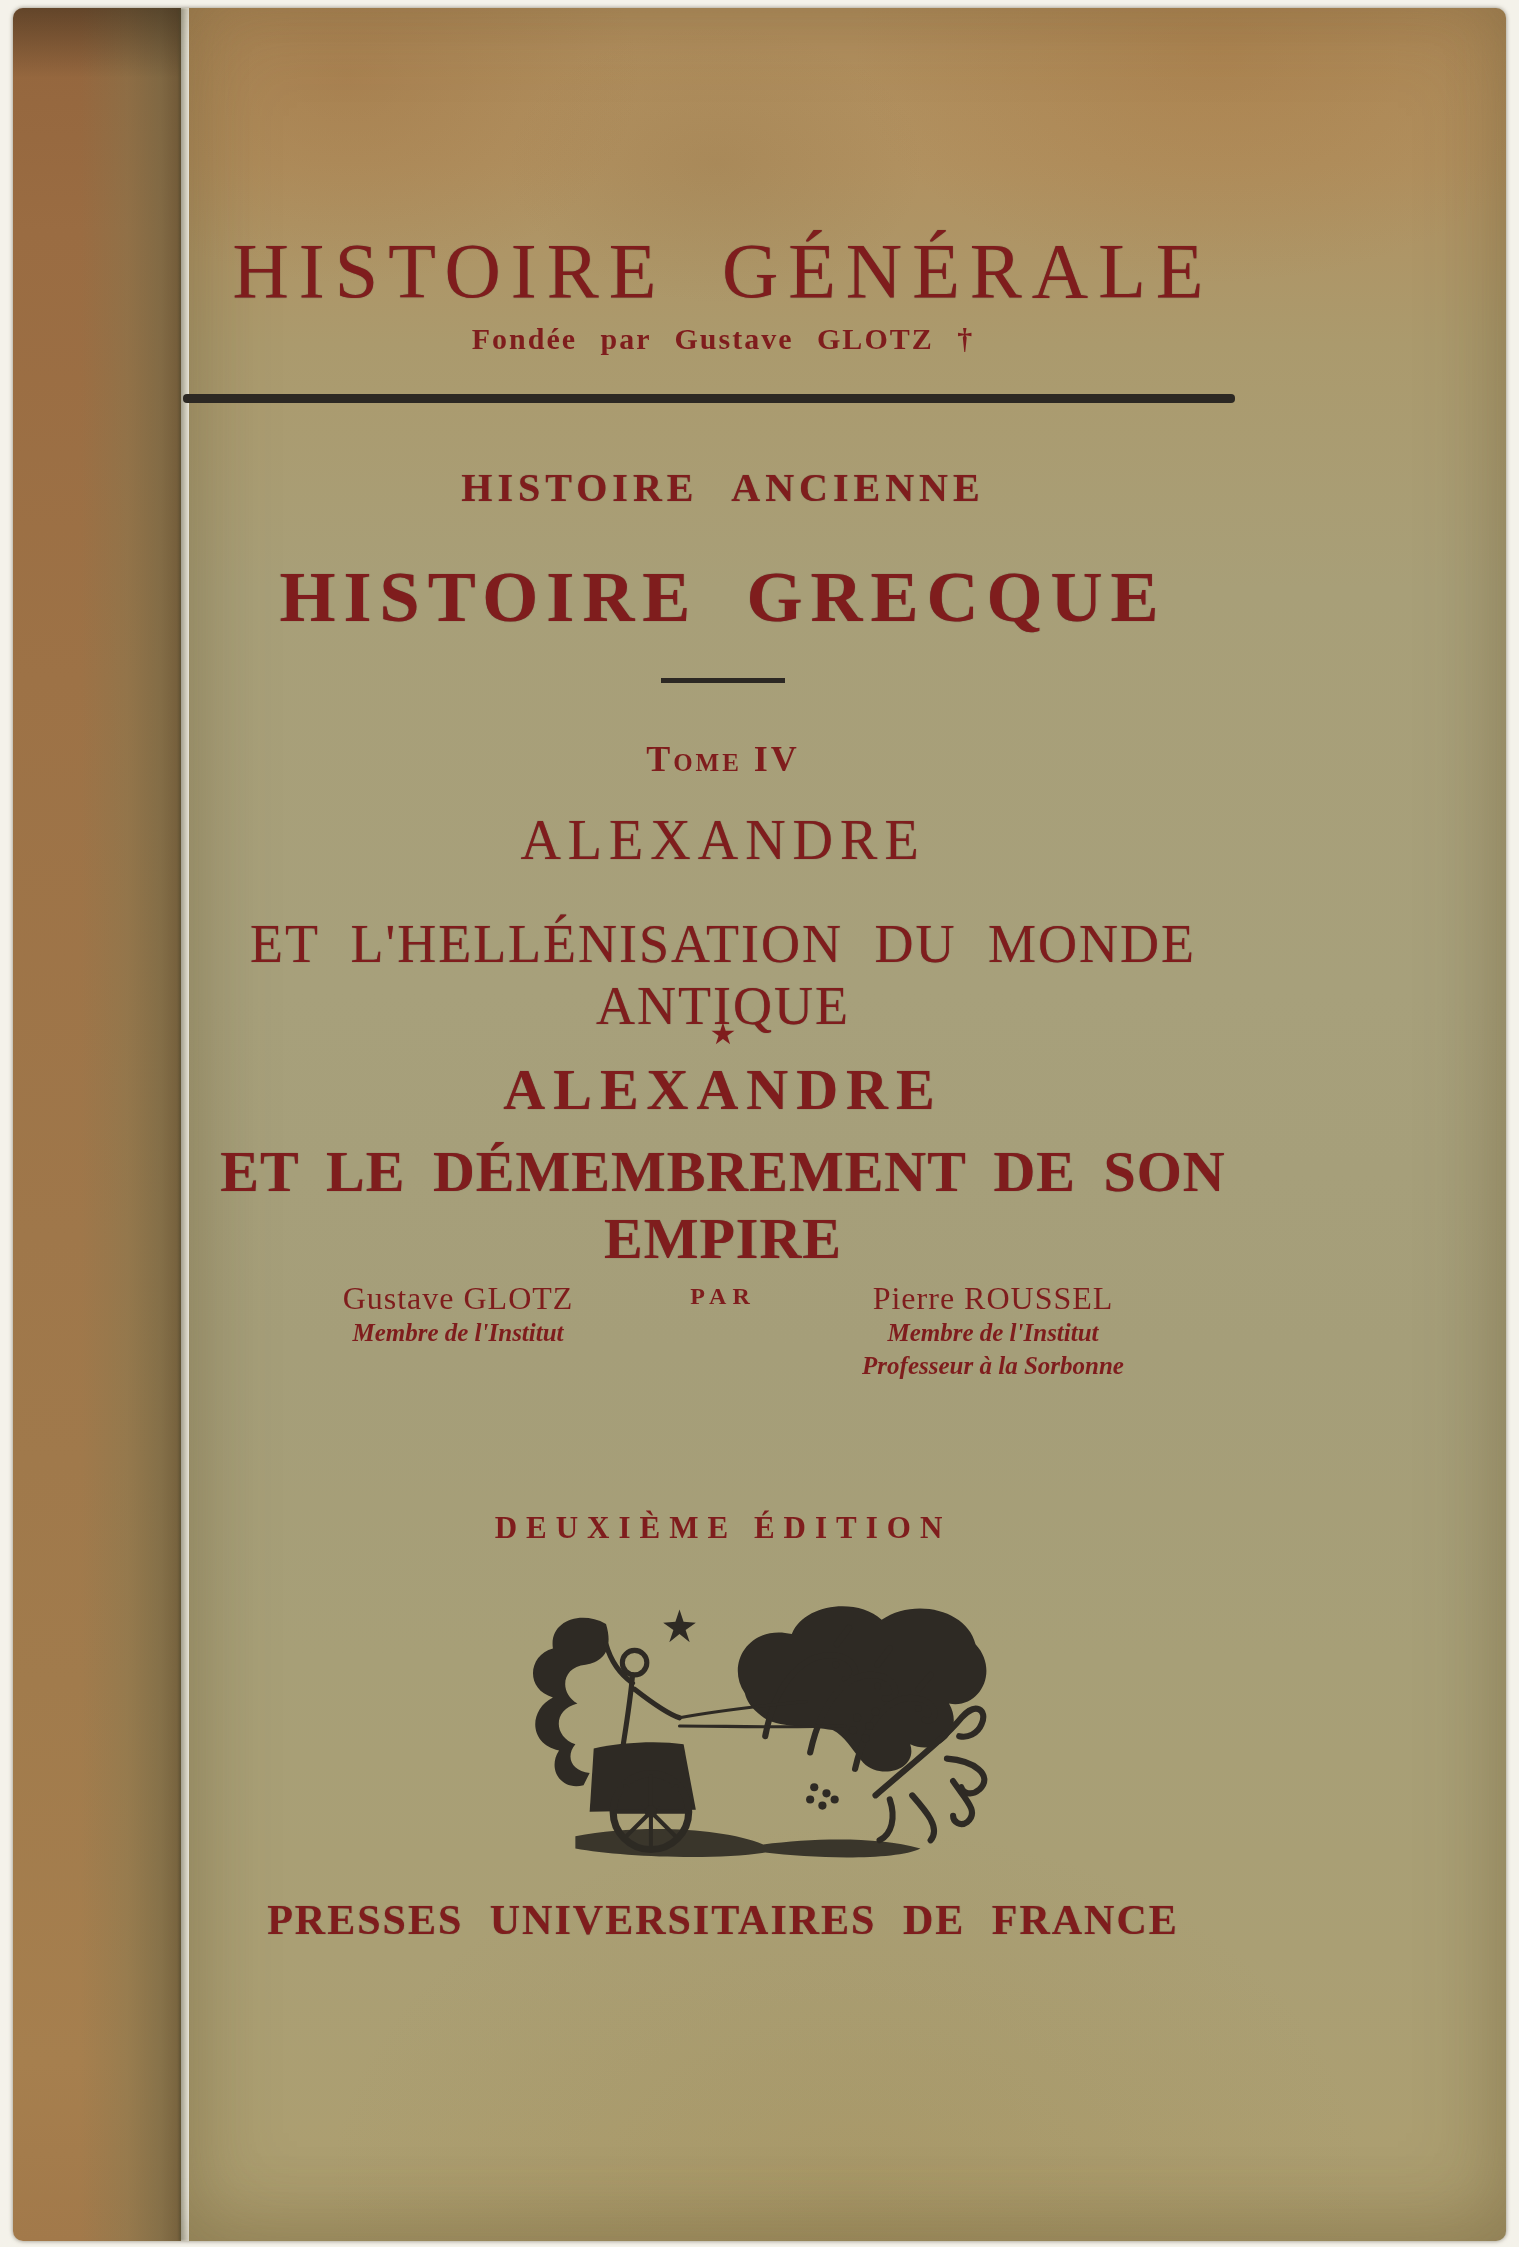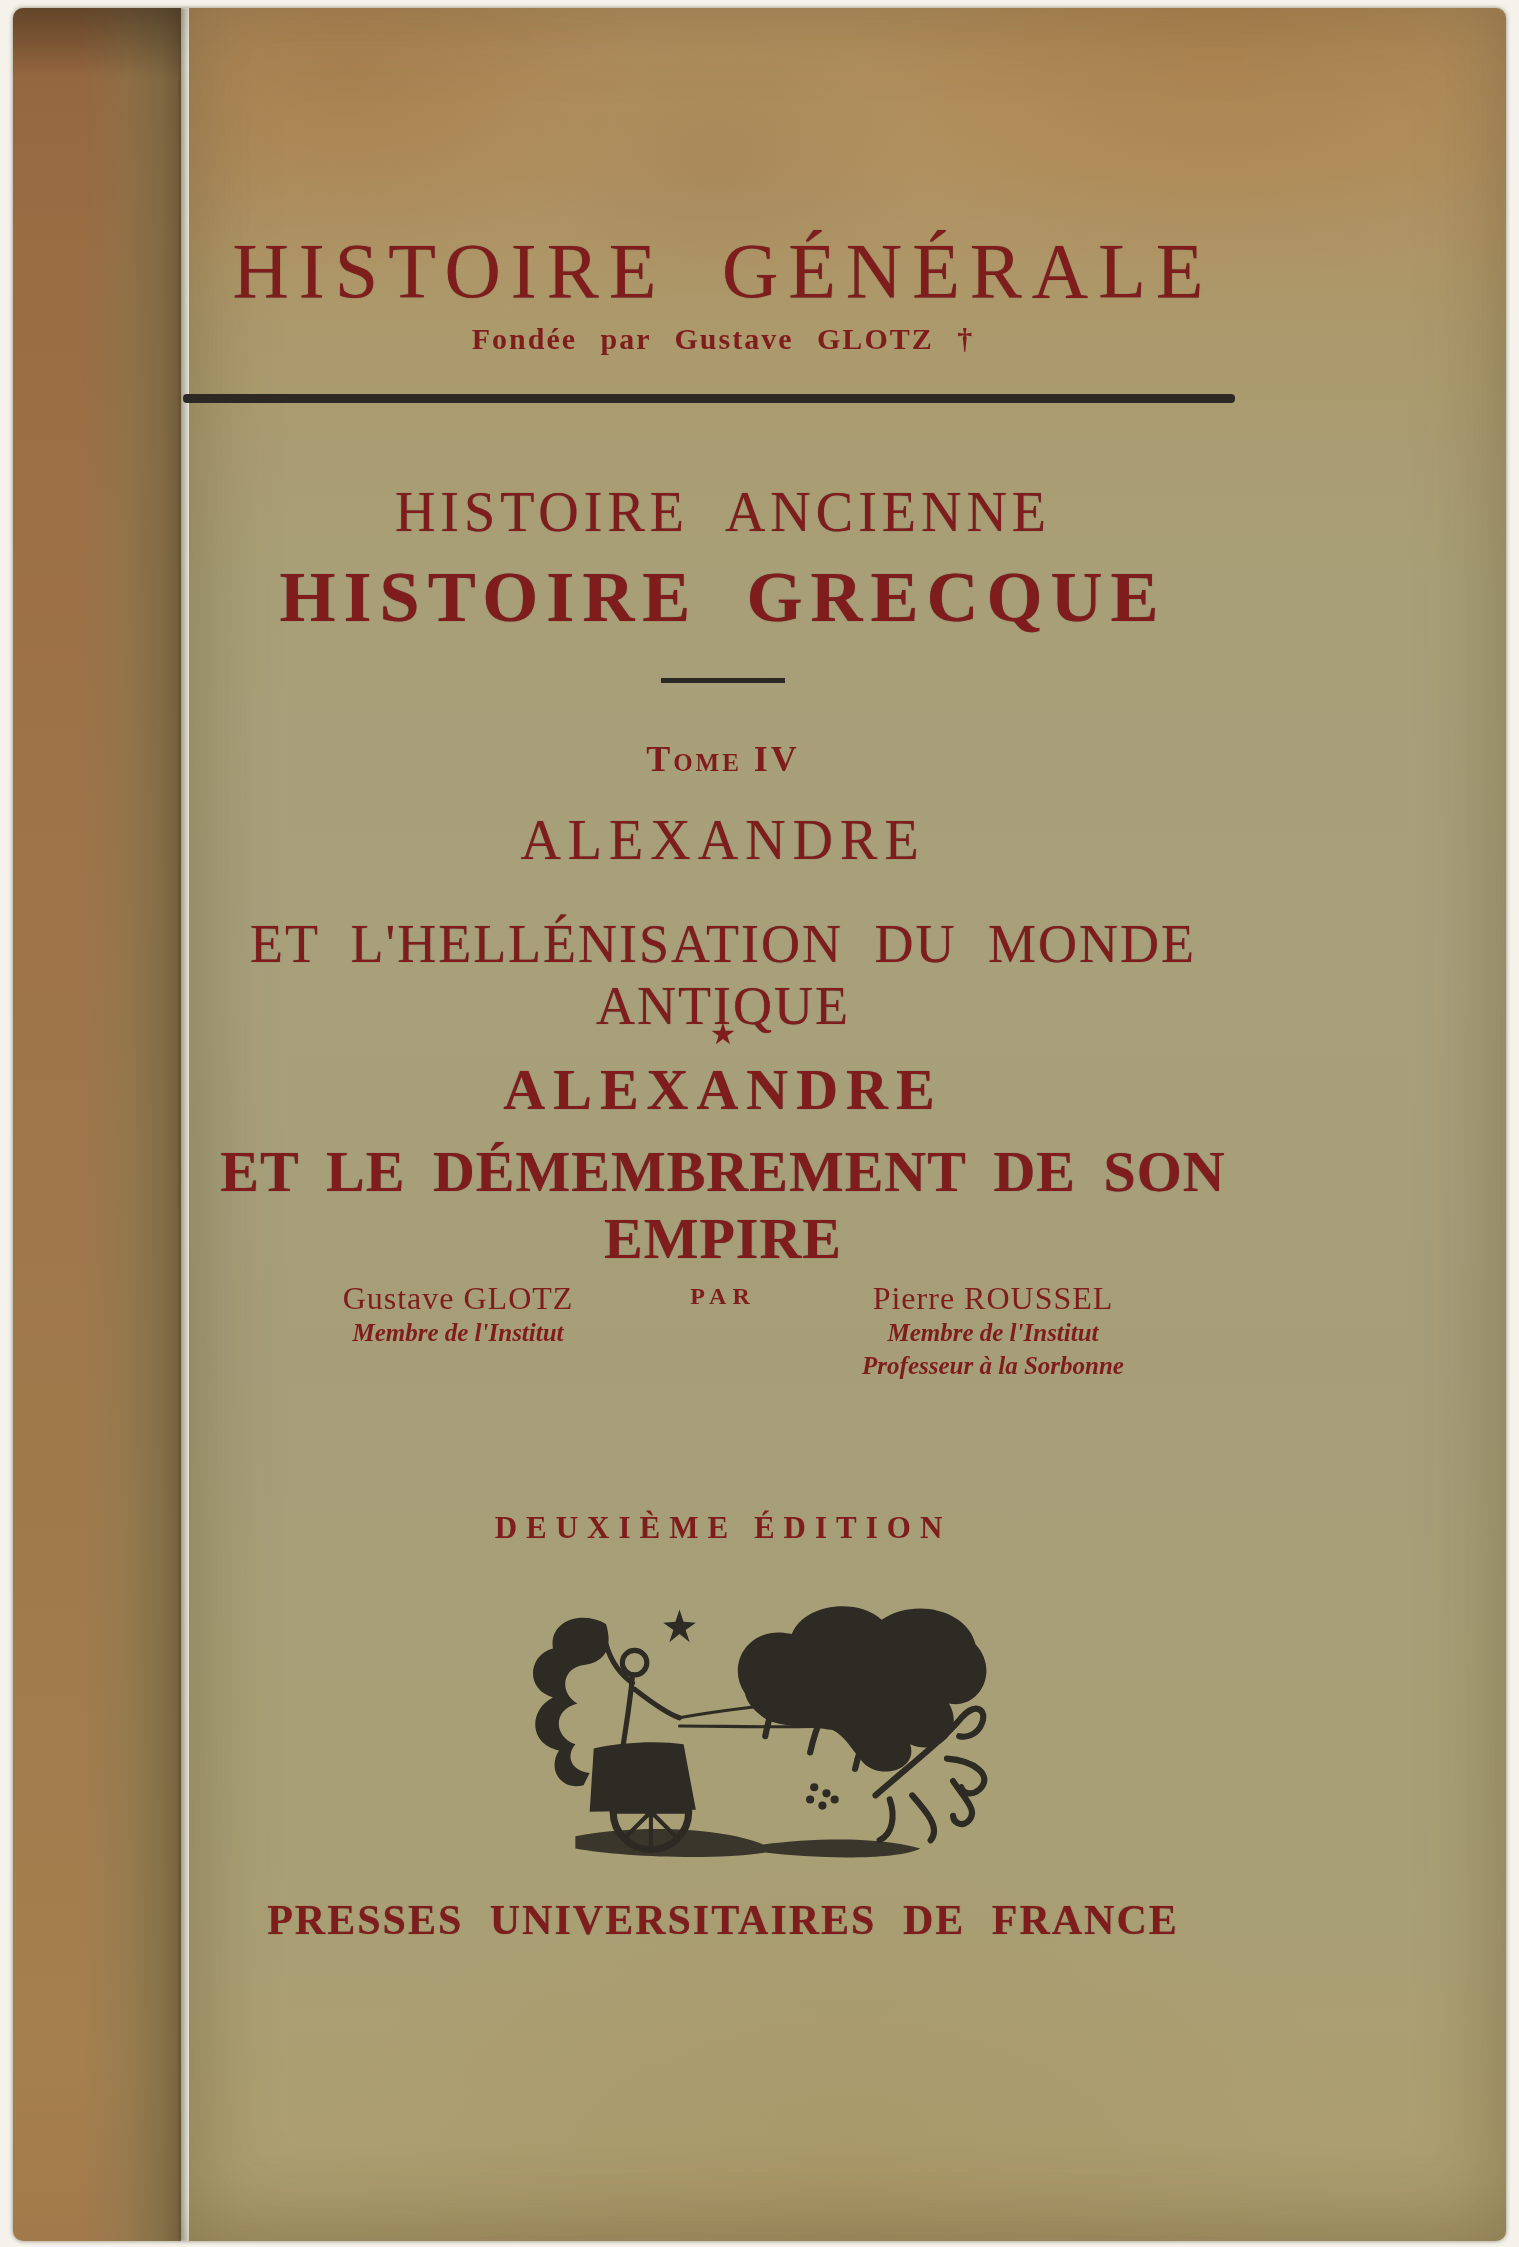--- a/index.html
+++ b/index.html
@@ -26,21 +26,21 @@
            linear-gradient(180deg,#b08d5c 0%,#b19160 7%,#ab9a6d 15%,#a89f78 26%,#a7a07b 44%,#a59e79 60%,#a79f77 74%,#aa9f74 87%,#ad9e6f 100%);}
   .cover .vignette{position:absolute;inset:0;
          box-shadow:inset 0 0 90px rgba(85,70,40,.28), inset 0 -25px 60px rgba(120,100,55,.22);}
   
   .print{position:absolute;inset:0;color:#7f1d1d;}
   .colcenter{position:absolute;left:155px;width:1110px;text-align:center;}
   .line-soft{text-shadow:0 0 1px rgba(53,48,42,.65);}
   .series-title{top:218px;font-size:78px;font-weight:400;letter-spacing:10px;word-spacing:26px;}
   .series-founder{top:314px;font-size:30px;font-weight:700;letter-spacing:2px;word-spacing:14px;}
   .rule-main{position:absolute;left:170px;top:386px;width:1052px;height:9px;background:#2c2823;border-radius:4px;}
-  .section-title{top:472px;font-size:56px;font-weight:400;letter-spacing:5px;word-spacing:20px;}
+  .section-title{top:456px;font-size:40px;font-weight:700;letter-spacing:5px;word-spacing:20px;}
   .work-title{top:548px;font-size:72px;font-weight:700;letter-spacing:8px;word-spacing:22px;}
   .rule-short{position:absolute;left:648px;top:670px;width:124px;height:5px;background:#2c2823;}
   .volume-label{top:730px;font-size:36px;font-weight:700;font-variant:small-caps;letter-spacing:3px;}
   .t1-l1{top:800px;font-size:56px;font-weight:400;letter-spacing:7px;}
   .t1-l2{top:905px;font-size:54px;font-weight:400;letter-spacing:2px;word-spacing:16px;}
   .star-sep{top:1008px;font-size:30px;}
   .t2-l1{top:1048px;font-size:58px;font-weight:700;letter-spacing:8px;}
   .t2-l2{top:1130px;font-size:58px;font-weight:700;letter-spacing:1px;word-spacing:12px;}
   .byline{top:1232px;font-size:24px;font-weight:700;letter-spacing:6px;margin-top:43px;}
   .author-name{font-size:32px;font-weight:400;letter-spacing:1px;}

